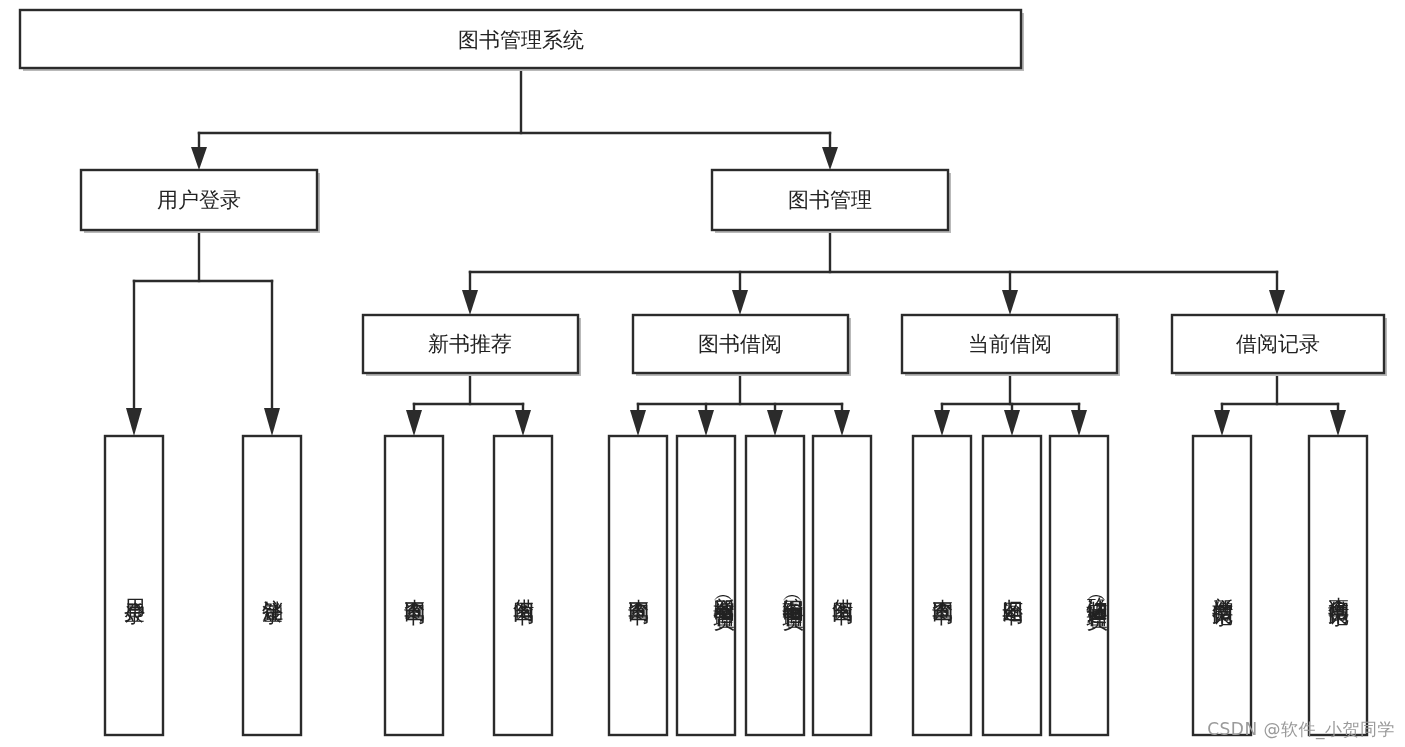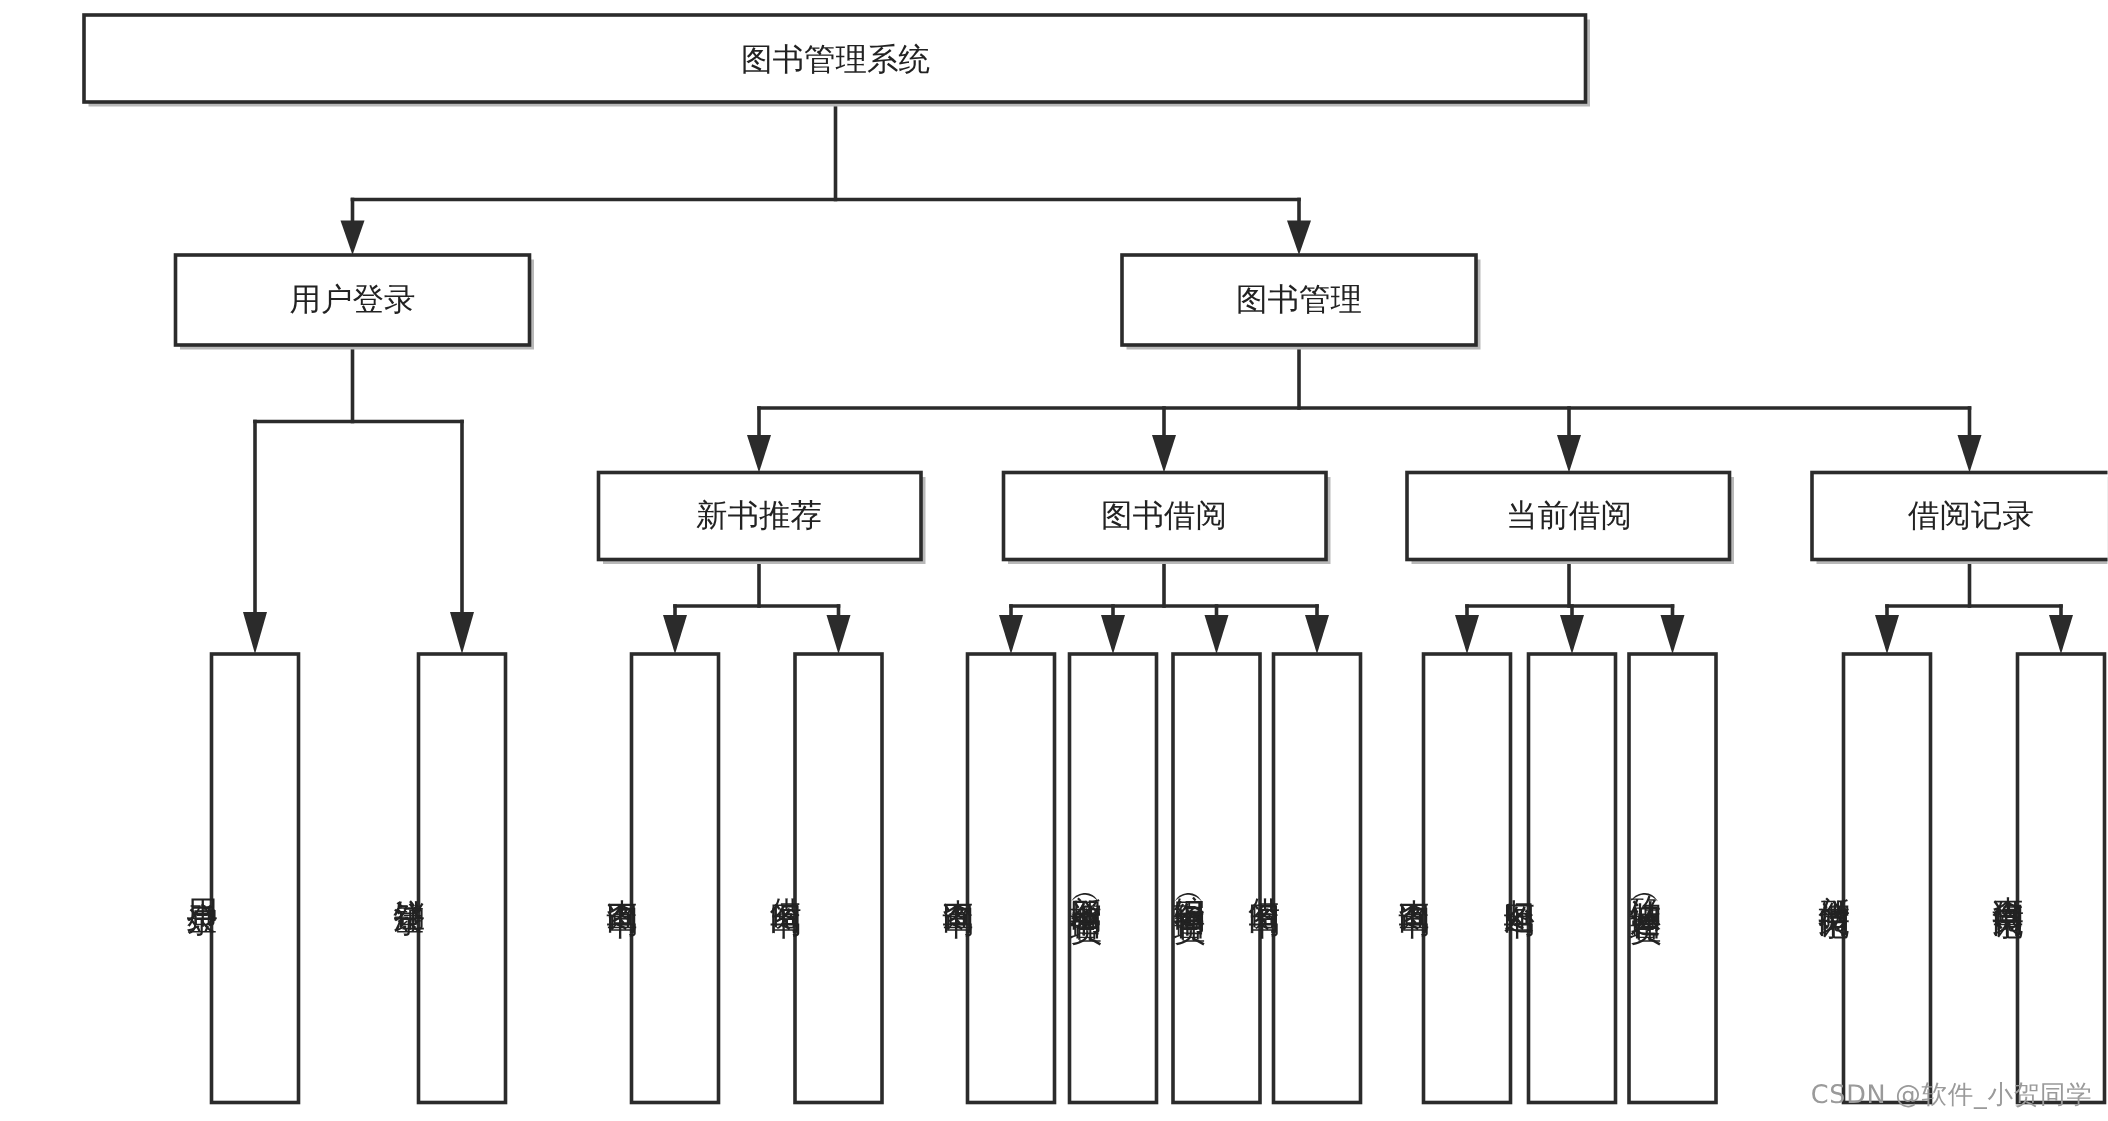--- a/index.html
+++ b/index.html
@@ -10,21 +10,20 @@
   body {
     width: 1405px;
     height: 747px;
     position: relative;
     font-family: "DejaVu Sans", "Liberation Sans", sans-serif;
     overflow: hidden;
   }
   #diagram-root {
     position: absolute;
     inset: 0;
-    padding-left: 36px;
   }
   svg.diagram-svg {
     display: block;
     width: 1405px;
     height: 747px;
   }
   .node-box {
     fill: #ffffff;
     stroke: #2b2b2b;
     stroke-width: 2.4;

